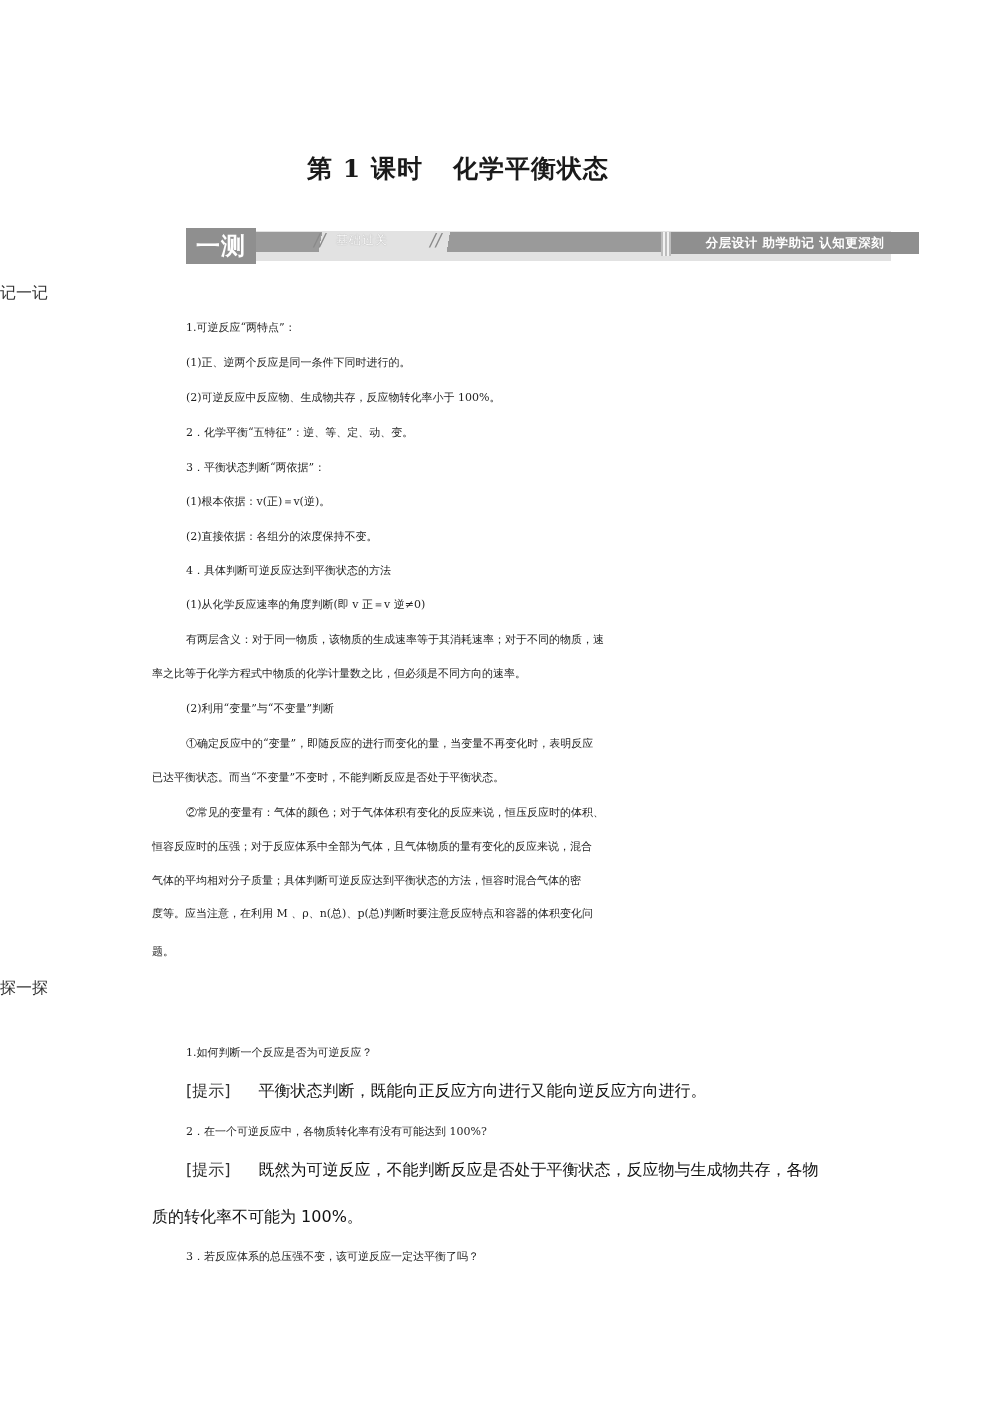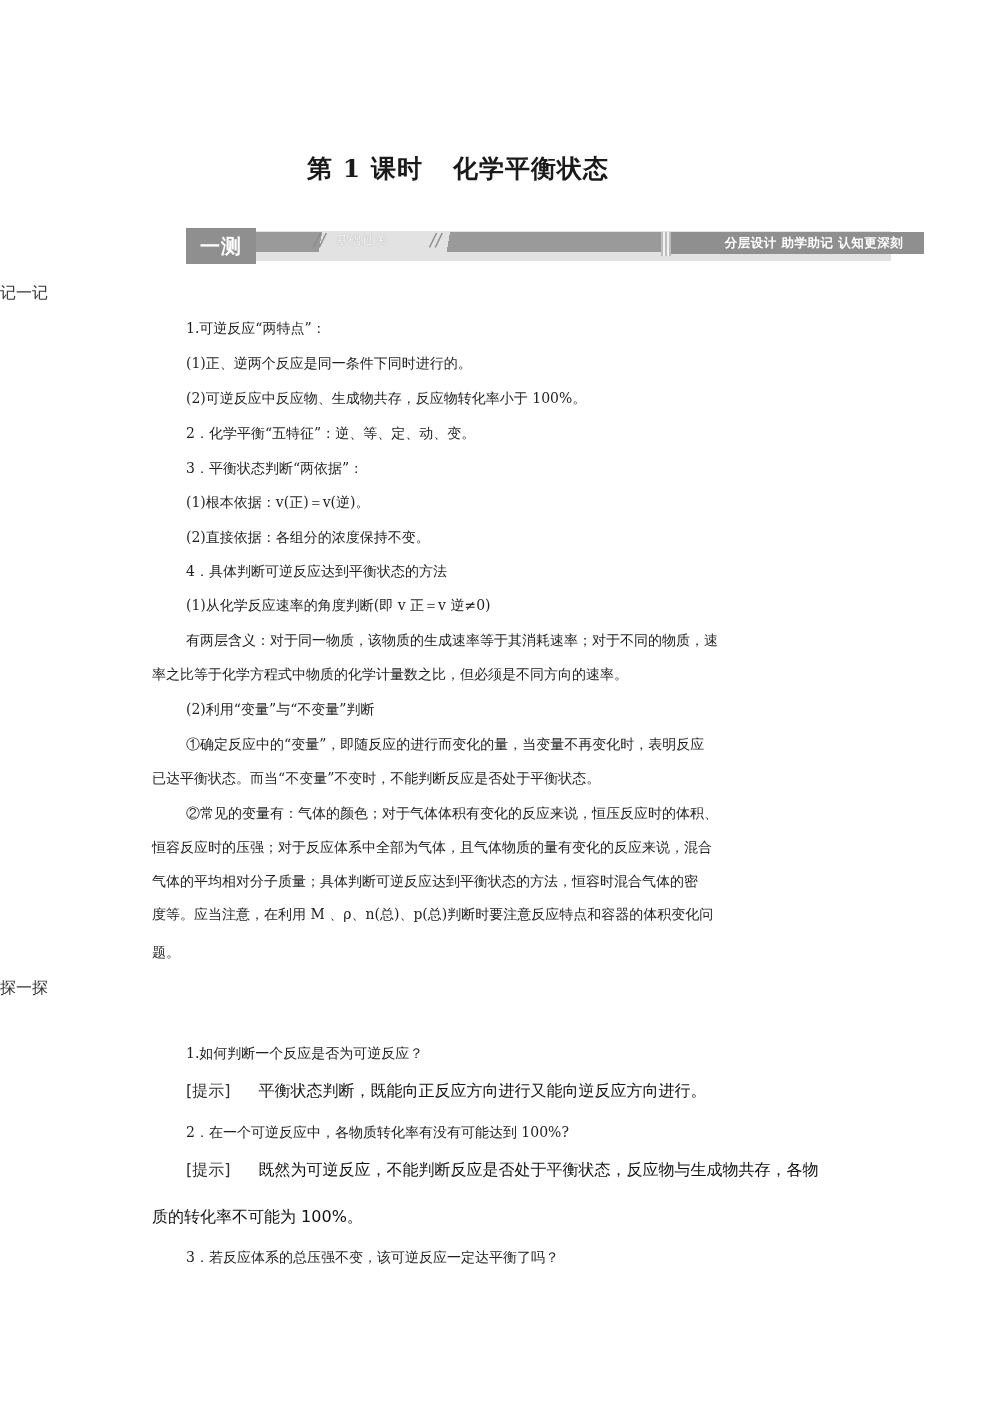--- a/index.html
+++ b/index.html
@@ -13,47 +13,47 @@
       text-align: center; font-size: 25px; font-weight: bold;
       letter-spacing: 1px;
     }
     .title .gap { display: inline-block; width: 30px; }
 
     
     .banner { position: absolute; top: 228px; left: 186px; width: 705px; height: 36px; }
     .banner .light-strip { position: absolute; left: 0; top: 3px; width: 705px; height: 30px; background: #e2e2e2; }
     .banner .block-left {
       position: absolute; left: 0; top: 0; width: 70px; height: 36px;
-      background: #8f8f8f; color: #fff; font-size: 20px; font-weight: bold;
+      background: #8f8f8f; color: #fff; font-size: 24px; font-weight: bold;
       font-family: "DejaVu Sans", "Liberation Sans", sans-serif;
       display: flex; align-items: center; justify-content: center; letter-spacing: 1px;
     }
     .banner .dark-bar { position: absolute; left: 70px; top: 4px; width: 635px; height: 20px; background: #9a9a9a; }
     .banner .slash-area {
       position: absolute; left: 128px; top: 4px; width: 142px; height: 20px;
       background: linear-gradient(100deg, transparent 0 8px, #e2e2e2 8px 134px, transparent 134px);
     }
     .banner .slashes { position: absolute; top: 2px; font-size: 17px; color: #8a8a8a; font-family: "DejaVu Sans", sans-serif; font-style: italic; }
     .banner .sub-title {
       position: absolute; left: 150px; top: 4px; font-size: 12px; color: #ffffff;
       font-family: "DejaVu Sans", "Liberation Sans", sans-serif; letter-spacing: 1px;
       text-shadow: 0 0 1px #888;
     }
     .banner .vlines { position: absolute; left: 475px; top: 4px; width: 10px; height: 24px;
       background: repeating-linear-gradient(90deg, #bdbdbd 0 2px, #f2f2f2 2px 4px); }
     .banner .right-bar {
-      position: absolute; left: 485px; top: 4px; width: 220px; height: 22px; background: #8f8f8f;
+      position: absolute; left: 485px; top: 4px; width: 248px; height: 22px; background: #8f8f8f;
       color: #ffffff; font-size: 12.5px; font-weight: bold;
       font-family: "DejaVu Sans", "Liberation Sans", sans-serif;
-      display: flex; align-items: center; justify-content: center; letter-spacing: 0.5px; white-space: nowrap; padding-left: 33px;
+      display: flex; align-items: center; justify-content: center; letter-spacing: 0.5px; white-space: nowrap;
     }
 
     .section-head { position: absolute; left: 0; width: 1000px; font-size: 16px; color: #333; }
 
-    .line { position: absolute; font-size: 14px; white-space: nowrap; color: #1f1f1f; }
+    .line { position: absolute; font-size: 11px; white-space: nowrap; color: #1f1f1f; }
     .l1 { left: 186px; }
     .l2 { left: 152px; }
     .hint { font-family: "DejaVu Sans", "Liberation Sans", sans-serif; font-size: 16px; color: #111; }
     .hint .tag { font-weight: normal; margin-right: 28px; color: #333; }
   </style>
 </head>
 <body>
 
 <div class="title">
   <span>第 1 课时</span><span class="gap"></span><span>化学平衡状态</span>

